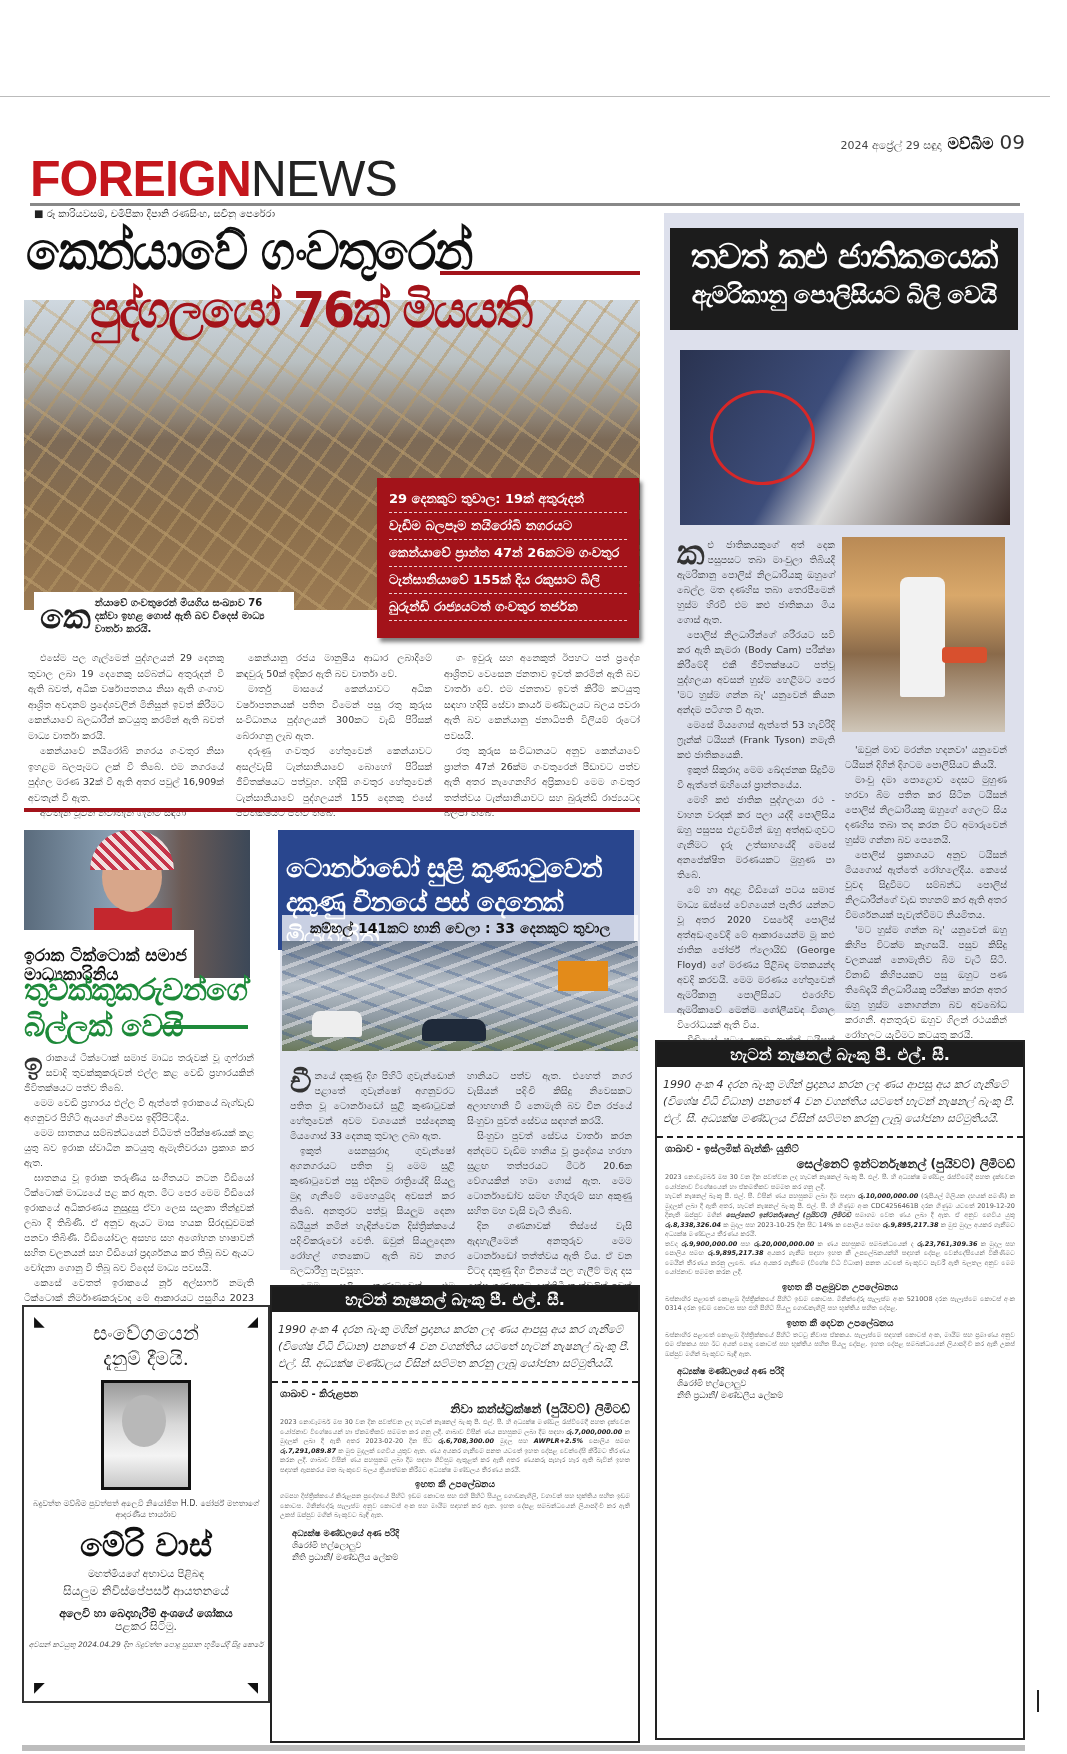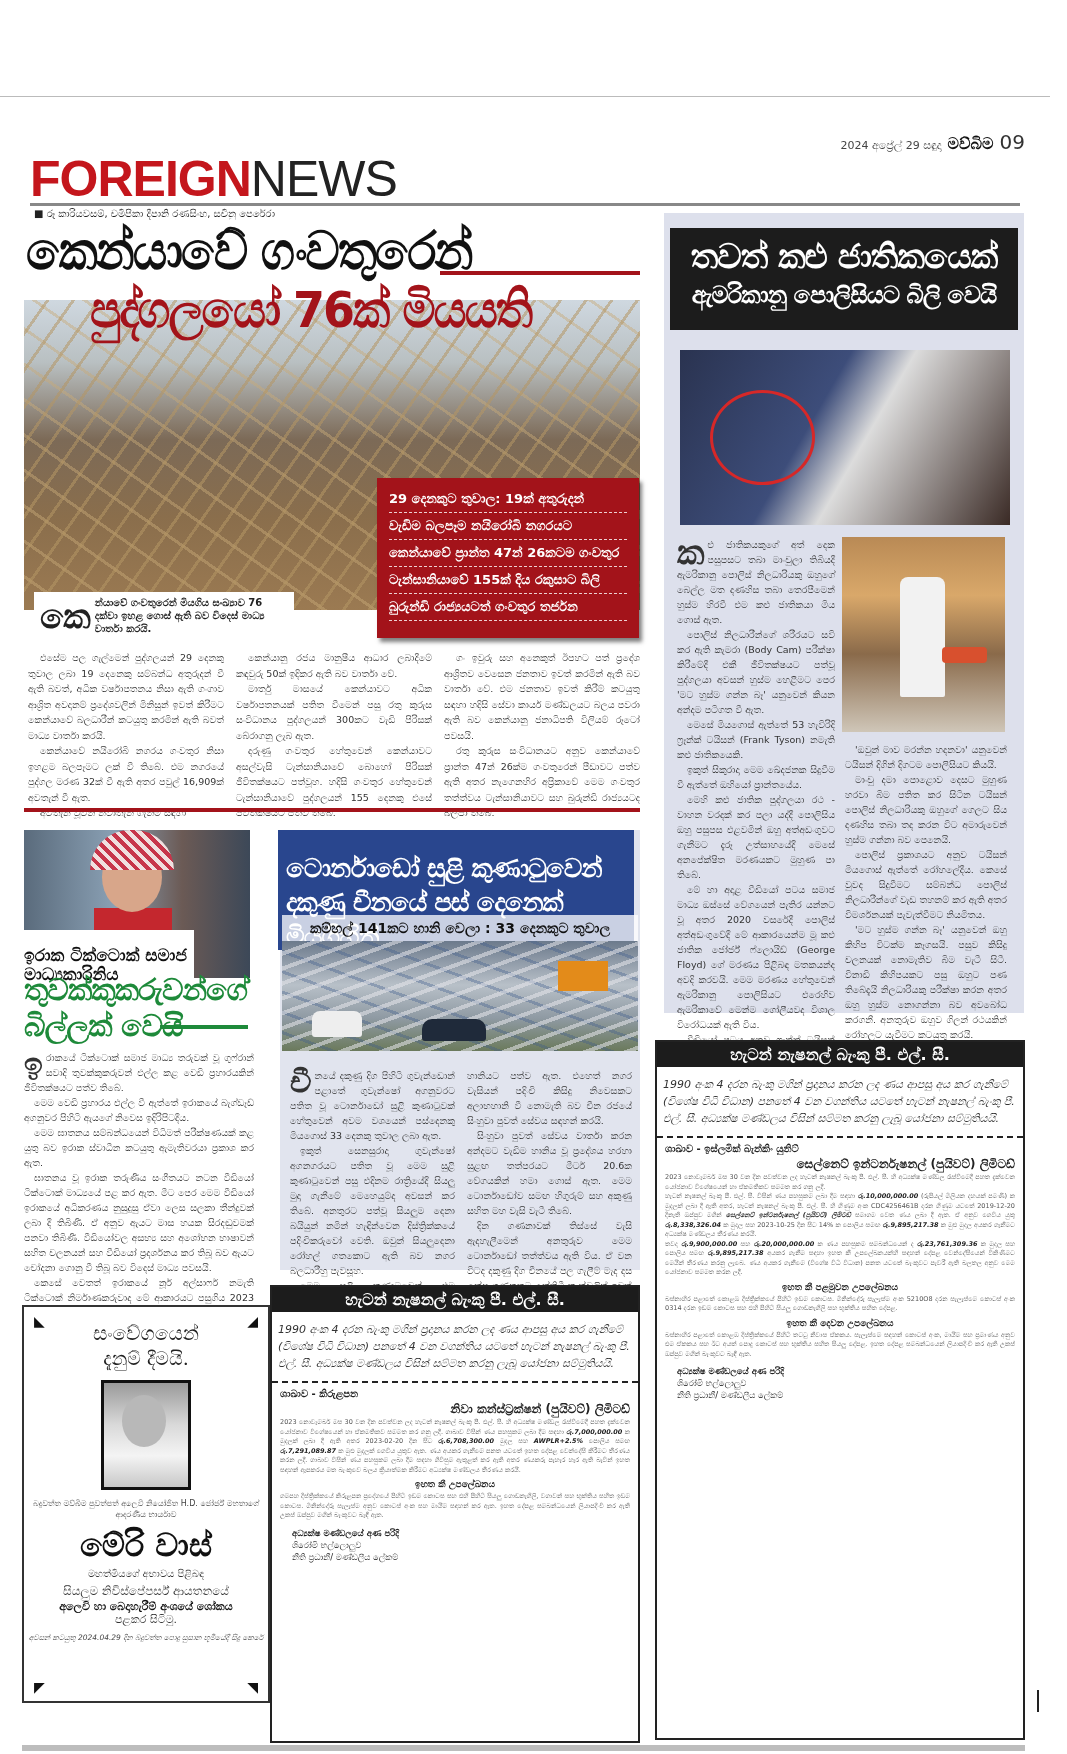--- a/index.html
+++ b/index.html
@@ -91,21 +91,21 @@
   .cond { left: 22px; top: 1305px; width: 248px; height: 398px; border: 2px solid #333; background: #fff; text-align: center; padding-top: 14px; }
   .cond .corner { position: absolute; font-size: 14px; color: #111; }
   .cond .title1 { font-size: 20px; color: #222; font-family: "DejaVu Serif", serif; }
   .cond .title2 { font-size: 19px; color: #222; font-family: "DejaVu Serif", serif; margin-top: 2px; }
   .cond .photo { width: 90px; height: 110px; margin: 10px auto 8px; border: 3px solid #111; background: linear-gradient(180deg, #9a9a9a 0%, #d9d9d9 40%, #f4f4f4 70%, #c8c8c8 100%); position: relative; }
   .cond .photo .head { position: absolute; left: 18px; top: 12px; width: 44px; height: 52px; background: #b8b8b8; border-radius: 50%; }
   .cond .rel { font-size: 8px; line-height: 11px; color: #444; }
   .cond .name { font-size: 32px; font-weight: bold; margin: 6px 0 4px; color: #111; }
   .cond .l1 { font-size: 10px; color: #333; }
   .cond .l2 { font-size: 12px; color: #333; margin-top: 4px; }
-  .cond .l3 { font-size: 11px; font-weight: bold; color: #111; margin-top: 2px; }
+  .cond .l3 { font-size: 11px; font-weight: bold; color: #111; margin-top: 9px; }
   .cond .l4 { font-size: 11px; color: #333; }
   .cond .l5 { font-size: 7.5px; color: #444; margin-top: 6px; line-height: 11px; font-style: italic; }
 
   .foot-rule { left: 22px; top: 1745px; width: 1003px; height: 6px; background: #bdbdbd; }
   .side-mark { left: 1037px; top: 1690px; width: 2px; height: 22px; background: #222; }
 </style>
 </head>
 <body>
 
 <div class="abs topline"></div>

